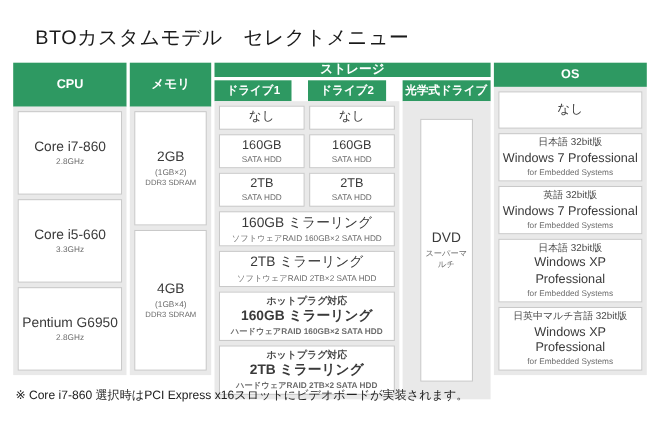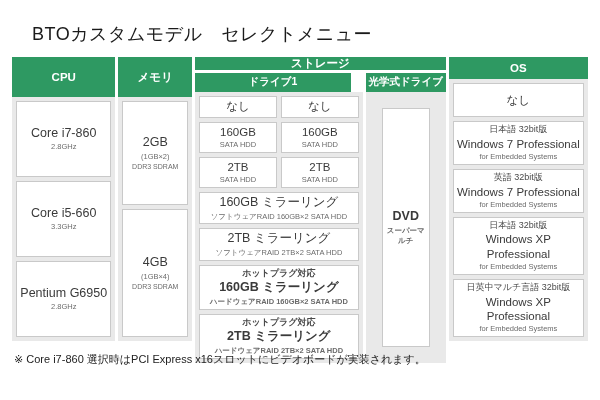--- a/index.html
+++ b/index.html
@@ -80,21 +80,21 @@
   .col-cpu .cell{flex:1;}
 
   
   .col-mem .cell.m2{flex:0 0 44%;}
   .col-mem .cell.m4{flex:1;}
 
   
   .storage-inner{display:flex;gap:3px;flex:1;}
   .st-drives{display:flex;flex-direction:column;flex:1;gap:0;}
   .st-optical{width:80px;display:flex;flex-direction:column;}
-  .st-optical .body{padding:16px;font-weight:bold;}
+  .st-optical .body{padding:16px;}
   .st-optical .cell{flex:1;}
 
   .drives-body{
     background:#e9e9e9;flex:1;box-sizing:border-box;padding:4px;
     display:flex;flex-direction:column;gap:4px;
   }
   .d-row-split{display:flex;gap:4px;flex:0 0 22px;}
   .d-row-split .cell{flex:1;}
   .d-row-wide{flex:0 0 30px;}
   .d-row-wide2{flex:0 0 38px;font-weight:bold;}
@@ -150,20 +150,21 @@
           <div class="sub">(1GB×4)</div>
           <div class="sub2">DDR3 SDRAM</div>
         </div>
       </div>
     </div>
 
     <div class="col col-storage">
       <div class="hdr hdr-group">ストレージ</div>
       <div class="hdr-sub-row">
         <div class="hdr-sub" style="flex:1">ドライブ1</div>
+        <div class="hdr-sub" style="flex:1">ドライブ2</div>
         <div class="hdr-sub" style="width:80px">光学式ドライブ</div>
       </div>
 
       <div class="storage-inner">
 
         <div class="st-drives">
           <div class="drives-body">
 
             <div class="d-row-split">
               <div class="cell">

